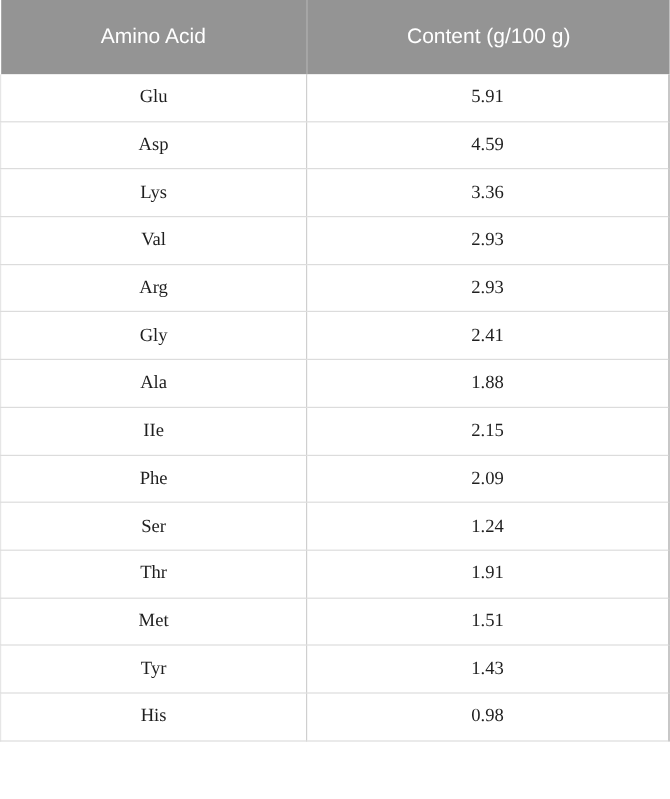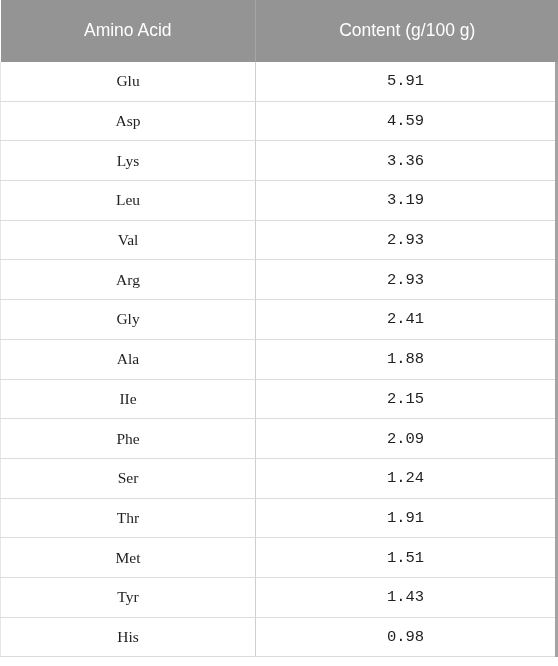--- a/index.html
+++ b/index.html
@@ -67,22 +67,21 @@
     border-bottom: 1px solid #dcdcdc;
   }
 
   tbody td.cell-name {
     border-left: 1px solid #e6e6e6;
     border-right: 1px solid #cfcfcf;
   }
 
   tbody td.cell-value {
     border-left: none;
-    border-right: 7px solid #a3a3a3;
-    font-family: Liberation Mono, monospace;
+    border-right: 4px solid #a3a3a3;
   }
 </style>
 </head>
 <body>
 
 <div class="table-wrap">
   <table class="amino-table">
     <colgroup>
       <col class="col-name">
       <col class="col-value">
@@ -98,24 +97,20 @@
           <td class="cell-name">Glu</td>
           <td class="cell-value">5.91</td>
         </tr>
         <tr>
           <td class="cell-name">Asp</td>
           <td class="cell-value">4.59</td>
         </tr>
         <tr>
           <td class="cell-name">Lys</td>
           <td class="cell-value">3.36</td>
-        </tr>
-        <tr>
-          <td class="cell-name">Leu</td>
-          <td class="cell-value">3.19</td>
         </tr>
         <tr>
           <td class="cell-name">Val</td>
           <td class="cell-value">2.93</td>
         </tr>
         <tr>
           <td class="cell-name">Arg</td>
           <td class="cell-value">2.93</td>
         </tr>
         <tr>

